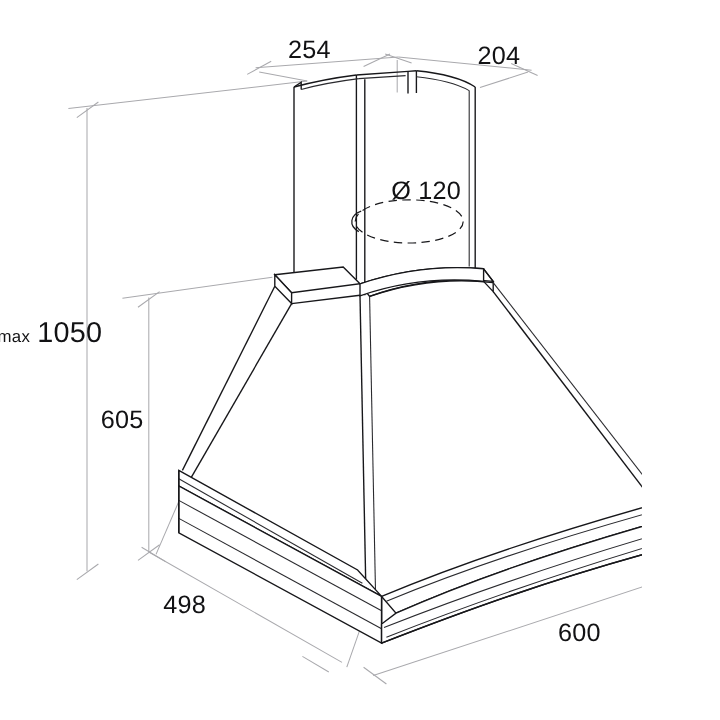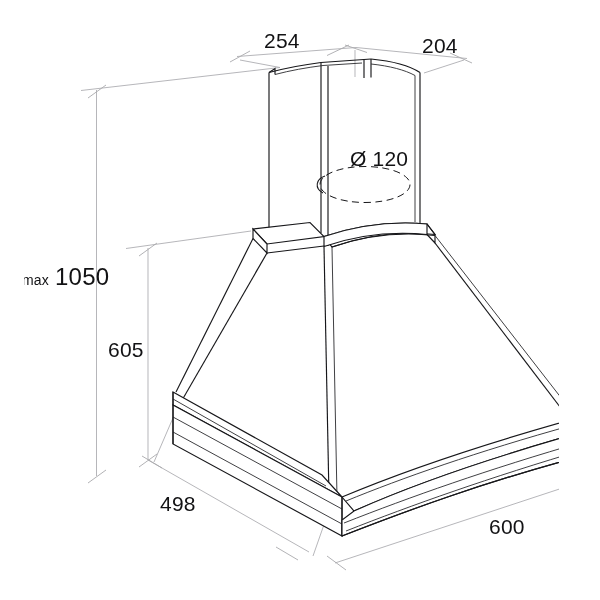--- a/index.html
+++ b/index.html
@@ -10,21 +10,20 @@
   }
   body {
     font-family: "Liberation Sans", sans-serif;
   }
   #canvas {
     position: relative;
     width: 535px;
     height: 600px;
     background: #ffffff;
     overflow: hidden;
-    margin-left: 24px;
   }
   #drawing {
     position: absolute;
     top: 0;
     left: 0;
     width: 600px;
     height: 600px;
     display: block;
   }
   

